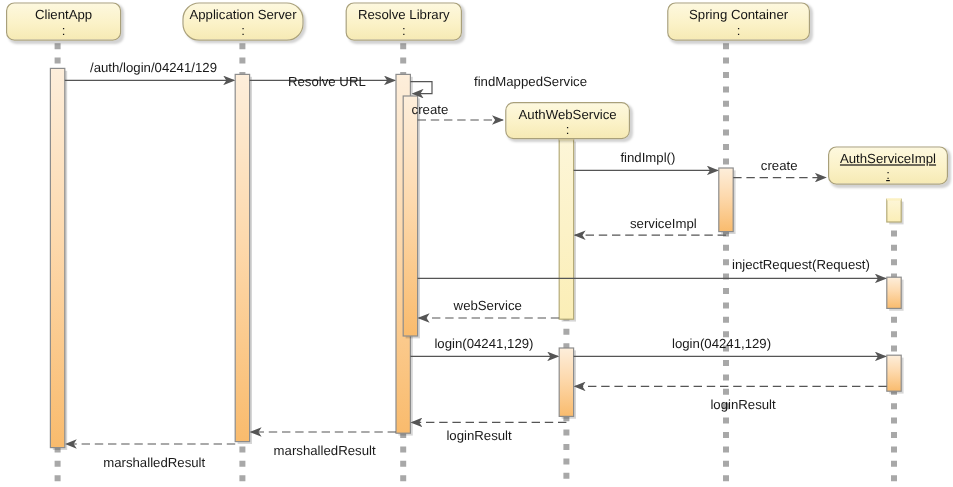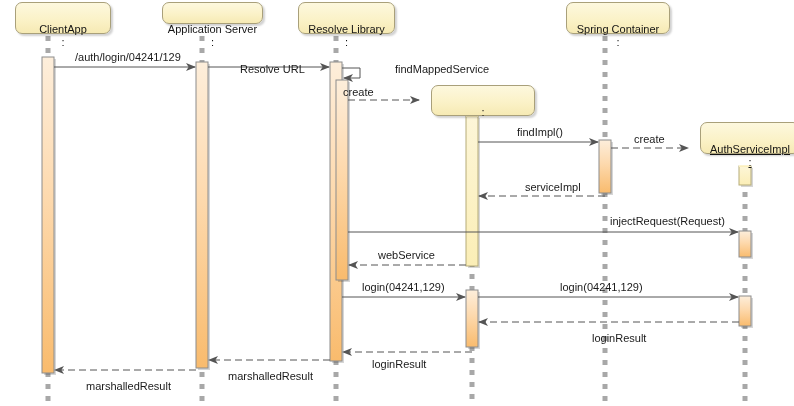--- a/index.html
+++ b/index.html
@@ -17,22 +17,21 @@
   .part-box{
     position:absolute;
     box-sizing:border-box;
     border:1px solid #a9a07a;
     border-radius:7px;
     background:linear-gradient(to bottom,#fdf8de 0%,#fbf2c8 55%,#f6eab4 100%);
     box-shadow:2px 2px 2px rgba(0,0,0,0.18);
     text-align:center;
     font-size:11px;
     color:#141414;
-    padding-top:20px;
-    margin-left:10px;
+    padding-top:4px;
   }
   .part-box .pname{display:block;line-height:13px;}
   .part-box .pcolon{display:block;line-height:12px;font-size:11px;}
 </style>
 </head>
 <body>
 
 <div id="canvas">
   <svg id="svg-layer" xmlns="http://www.w3.org/2000/svg" viewBox="0 0 794 406">
     <defs>
@@ -97,33 +96,34 @@
         <line x1="472" x2="343" y1="352" y2="352" stroke="#555555" stroke-width="1" stroke-dasharray="7,4" marker-end="url(#arrowFull)"></line>
         <line x1="330" x2="209" y1="360" y2="360" stroke="#555555" stroke-width="1" stroke-dasharray="7,4" marker-end="url(#arrowFull)"></line>
         <line x1="196" x2="55" y1="370" y2="370" stroke="#555555" stroke-width="1" stroke-dasharray="7,4" marker-end="url(#arrowFull)"></line>
       </g>
   </svg>
   <div id="boxes">
       <div class="part-box" style="left: 5px; top: 2px; width: 96px; height: 32px;">
         <span class="pname">ClientApp</span>
         <span class="pcolon">:</span>
       </div>
-      <div class="part-box" style="left: 152px; top: 2px; width: 101px; height: 16px;">
+      <div class="part-box" style="left: 152px; top: 2px; width: 101px; height: 32px; border-radius: 14px;">
         <span class="pname">Application Server</span>
         <span class="pcolon">:</span>
       </div>
       <div class="part-box" style="left: 288px; top: 2px; width: 97px; height: 32px;">
         <span class="pname">Resolve Library</span>
         <span class="pcolon">:</span>
       </div>
-      <div class="part-box" style="left: 556px; top: 2px; width: 104px; height: 32px;">
+      <div class="part-box" style="left: 556px; top: 2px; width: 119px; height: 32px;">
         <span class="pname">Spring Container</span>
         <span class="pcolon">:</span>
       </div>
       <div class="part-box" style="left: 421px; top: 85px; width: 104px; height: 31px;">
+        <span class="pname">AuthWebService</span>
         <span class="pcolon">:</span>
       </div>
       <div class="part-box" style="left: 690px; top: 122px; width: 100px; height: 32px; text-decoration: underline;">
         <span class="pname">AuthServiceImpl</span>
         <span class="pcolon">:</span>
       </div>
     </div>
   <div id="labels">
       <div class="lbl" style="left: 75px; top: 51px; text-align: right;">/auth/login/04241/129</div>
       <div class="lbl" style="left: 240px; top: 63px;">Resolve URL</div>

